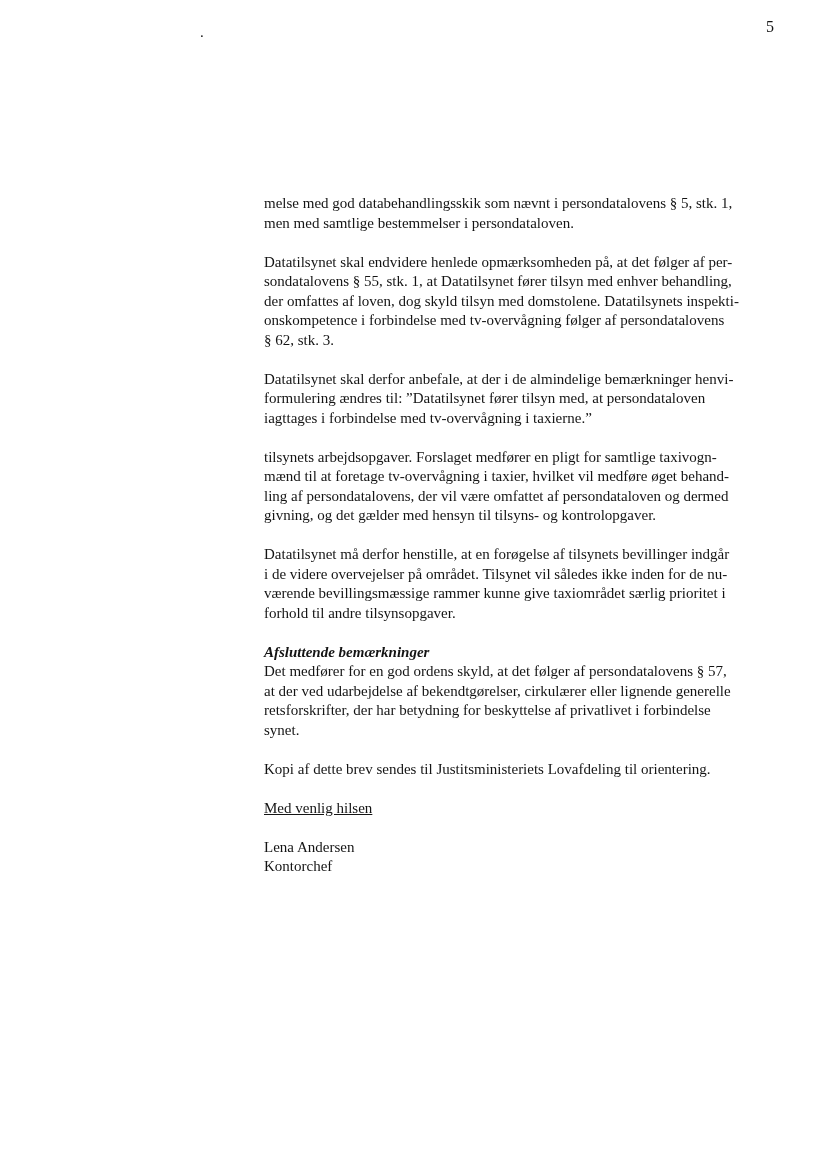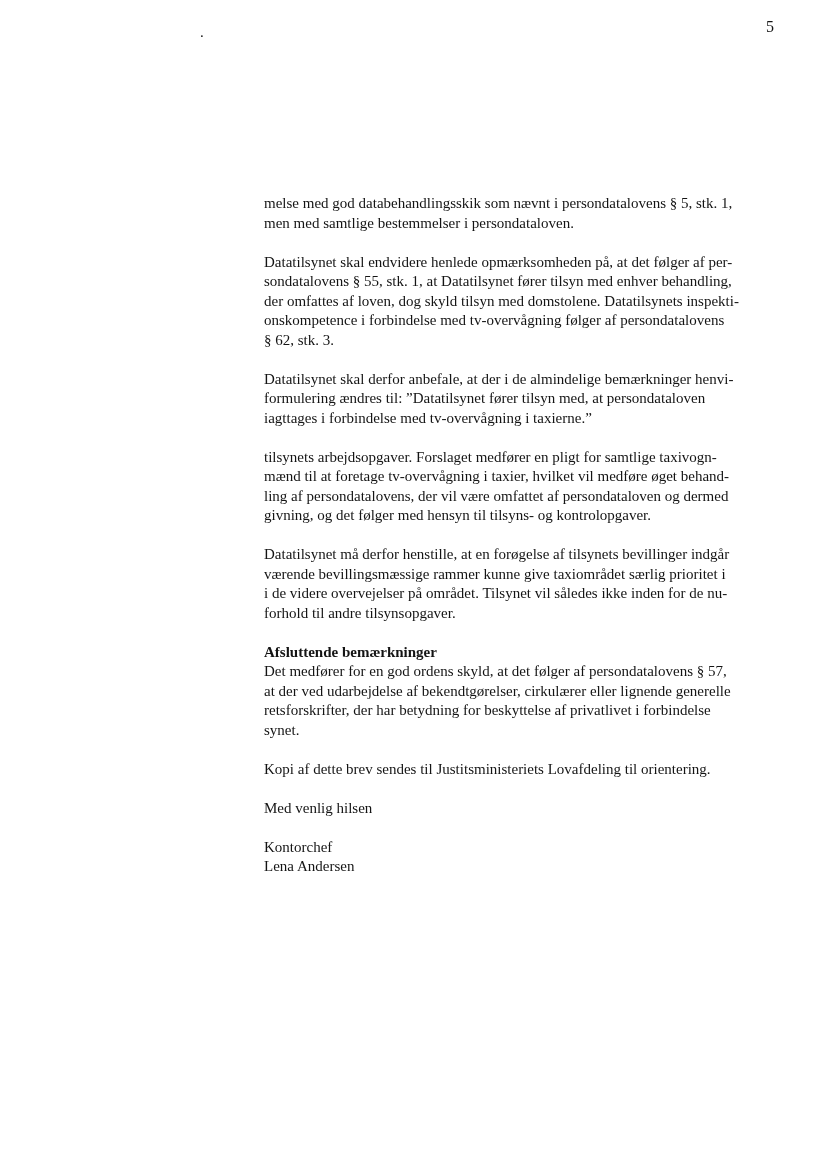--- a/index.html
+++ b/index.html
@@ -37,25 +37,27 @@
     font-size: 15px;
     line-height: 19.5px;
     margin-top: 44px;
   }
   .para { margin: 0 0 19.5px 0; }
   .line { white-space: nowrap; }
   .b { font-weight: bold; }
   .heading {
     font-weight: bold;
     white-space: nowrap;
+    font-style: italic;
   }
   .salutation {
     margin-top: 19.5px;
     margin-bottom: 19.5px;
     white-space: nowrap;
+    text-decoration: underline;
   }
   .sig .line { white-space: nowrap; }
 </style>
 </head>
 <body>
 
 <div class="page">
 
   <div class="stray">.</div>
   <div class="pageno">5</div>
@@ -78,44 +80,44 @@
     <div class="para">
       <div class="line">Datatilsynet skal derfor anbefale, at der i de almindelige bemærkninger henvi-</div>
       <div class="line">formulering ændres til: ”Datatilsynet fører tilsyn med, at persondataloven</div>
       <div class="line">iagttages i forbindelse med tv-overvågning i taxierne.”</div>
     </div>
 
     <div class="para">
       <div class="line">tilsynets arbejdsopgaver. Forslaget medfører en pligt for samtlige taxivogn-</div>
       <div class="line">mænd til at foretage tv-overvågning i taxier, hvilket vil medføre øget behand-</div>
       <div class="line">ling af persondatalovens, der vil være omfattet af persondataloven og dermed</div>
-      <div class="line">givning, og det følger med hensyn til tilsyns- og kontrolopgaver.</div>
+      <div class="line">givning, og det gælder med hensyn til tilsyns- og kontrolopgaver.</div>
     </div>
 
     <div class="para">
       <div class="line">Datatilsynet må derfor henstille, at en forøgelse af tilsynets bevillinger indgår</div>
+      <div class="line">i de videre overvejelser på området. Tilsynet vil således ikke inden for de nu-</div>
       <div class="line">værende bevillingsmæssige rammer kunne give taxiområdet særlig prioritet i</div>
-      <div class="line">i de videre overvejelser på området. Tilsynet vil således ikke inden for de nu-</div>
       <div class="line">forhold til andre tilsynsopgaver.</div>
     </div>
 
     <div class="heading">Afsluttende bemærkninger</div>
 
     <div class="para">
       <div class="line">Det medfører for en god ordens skyld, at det følger af persondatalovens § 57,</div>
       <div class="line">at der ved udarbejdelse af bekendtgørelser, cirkulærer eller lignende generelle</div>
       <div class="line">retsforskrifter, der har betydning for beskyttelse af privatlivet i forbindelse</div>
       <div class="line">synet.</div>
     </div>
 
     <div class="para">
       <div class="line">Kopi af dette brev sendes til Justitsministeriets Lovafdeling til orientering.</div>
     </div>
 
     <div class="salutation">Med venlig hilsen</div>
 
     <div class="sig">
+      <div class="line">Lena Andersen</div>
       <div class="line">Kontorchef</div>
-      <div class="line">Lena Andersen</div>
     </div>
 
   </div>
 </div>
 
 </body></html>

